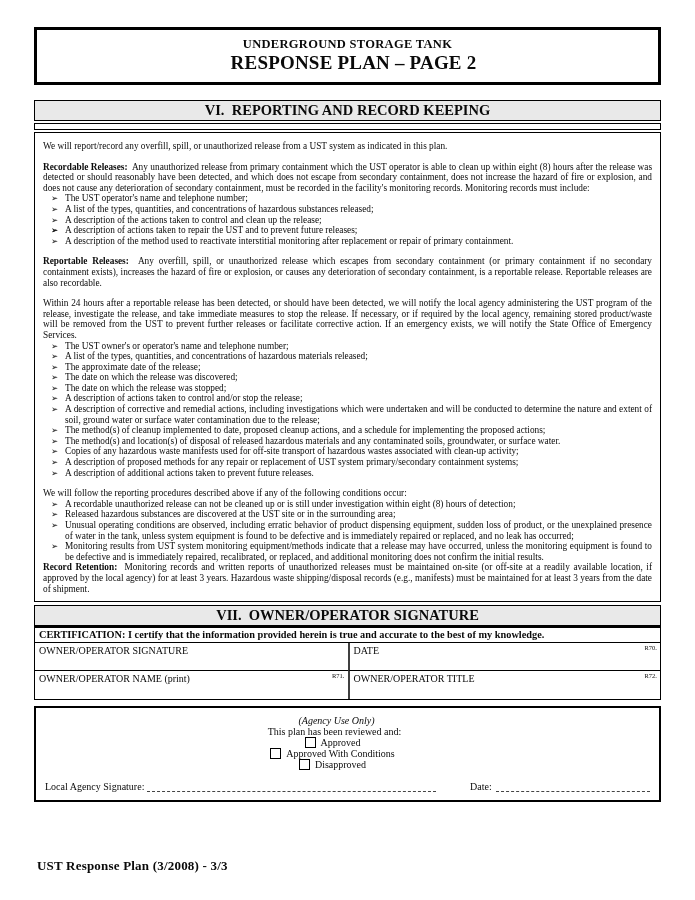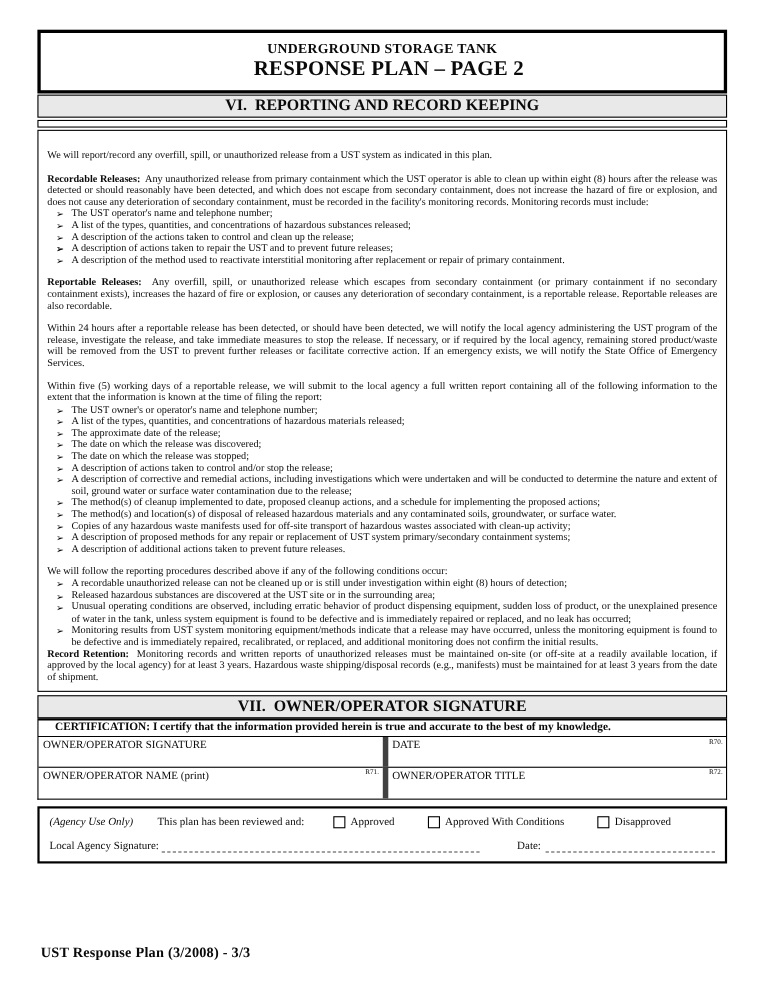--- a/index.html
+++ b/index.html
@@ -16,64 +16,64 @@
     border:3px solid #000;box-sizing:border-box;height:58px;
     text-align:center;padding-top:7px;
   }
   .title-line1{font-size:12.5px;font-weight:bold;letter-spacing:.3px;line-height:14px;}
   .title-line2{font-size:19px;font-weight:bold;letter-spacing:.2px;line-height:24px;padding-left:12px;}
 
   
   .banner{
     border:1px solid #000;box-sizing:border-box;background:#e9e9e9;
     text-align:center;font-weight:bold;font-size:14.5px;line-height:16px;
-    padding:1px 0 2px;margin-top:1px;
+    padding:1px 0 2px;margin-top:15px;
   }
   .banner.vii{margin-top:3px;}
 
   .spacer-row{border:1px solid #000;box-sizing:border-box;height:7px;margin-top:2px;background:#fff;}
 
   
   .main-box{
     border:1px solid #000;box-sizing:border-box;margin-top:2px;
-    padding:18px 8px 7px;font-size:9.3px;line-height:10.6px;text-align:justify;
+    padding:8px 8px 7px;font-size:9.3px;line-height:10.6px;text-align:justify;
   }
   .main-box p{margin:10px 0 0;}
   .main-box p.first,.main-box p.no-gap{margin-top:0;}
   .blist{margin:0 0 0 8px;padding:0;list-style:none;}
   .blist li{position:relative;padding-left:14px;text-align:justify;}
   .blist .arrow{position:absolute;left:0;top:0;font-size:8.5px;}
   .lead{font-weight:bold;}
 
   
   .cert-row{
     border:1px solid #000;border-top:2px solid #000;box-sizing:border-box;
-    font-weight:bold;font-size:10.3px;line-height:12px;padding:1px 15px 1px;
+    font-weight:bold;font-size:10.3px;line-height:12px;padding:1px 4px 1px;
   }
 
   
   .sig-grid{
     display:grid;grid-template-columns:1fr 1fr;
     border:1px solid #000;border-top:none;box-sizing:border-box;
   }
   .sig-cell{
     position:relative;box-sizing:border-box;padding:2px 4px;
     font-size:10px;line-height:12px;
   }
   .sig-cell.r1{height:27px;}
   .sig-cell.r2{height:29px;border-top:1px solid #000;}
-  .sig-cell.c2{border-left:5px solid #404040;}
+  .sig-cell.c2{border-left:2px solid #404040;}
   .ref-num{position:absolute;top:1px;right:3px;font-size:6.5px;line-height:7px;}
 
   
   .agency-box{
     border:2px solid #000;box-sizing:border-box;margin-top:6px;
     padding:7px 9px 8px;font-size:10px;
   }
-  .agency-row1{display:flex;align-items:flex-start;white-space:nowrap;}
+  .agency-row1{display:flex;align-items:center;white-space:nowrap;flex-direction:column;}
   .agency-label{font-style:italic;margin-right:22px;}
   .review-text{margin-right:26px;}
   .opt{display:flex;align-items:center;margin-right:30px;}
   .checkbox{
     display:inline-block;width:9px;height:9px;border:1px solid #000;
     margin-right:5px;background:#fff;flex:0 0 auto;
   }
   .agency-row2{display:flex;align-items:flex-end;margin-top:11px;white-space:nowrap;}
   .fill-line{display:inline-block;border-bottom:1px dashed #444;height:10px;}
   .line-sig{width:361px;margin-left:3px;}
@@ -110,21 +110,20 @@
       <li><span class="arrow">➢</span><span>A description of the actions taken to control and clean up the release;</span></li>
       <li><span class="arrow">➢</span></li>
       <li><span class="arrow">➢</span><span>A description of actions taken to repair the UST and to prevent future releases;</span></li>
       <li><span class="arrow">➢</span><span>A description of the method used to reactivate interstitial monitoring after replacement or repair of primary containment.</span></li>
     </ul>
 
     <p><span class="lead">Reportable Releases:</span>&nbsp; <span>Any overfill, spill, or unauthorized release which escapes from secondary containment (or primary containment if no secondary containment exists), increases the hazard of fire or explosion, or causes any deterioration of secondary containment, is a reportable release.  Reportable releases are also recordable.</span></p>
 
     <p>Within 24 hours after a reportable release has been detected, or should have been detected, we will notify the local agency administering the UST program of the release, investigate the release, and take immediate measures to stop the release.  If necessary, or if required by the local agency, remaining stored product/waste will be removed from the UST to prevent further releases or facilitate corrective action.  If an emergency exists, we will notify the State Office of Emergency Services.</p>
 
-    <p>Within five (5) working days of a reportable release, we will submit to the local agency a full written report containing all of the following information to the extent that the information is known at the time of filing the report:</p>
     <ul class="blist">
       <li><span class="arrow">➢</span><span>The UST owner's or operator's name and telephone number;</span></li>
       <li><span class="arrow">➢</span><span>A list of the types, quantities, and concentrations of hazardous materials released;</span></li>
       <li><span class="arrow">➢</span><span>The approximate date of the release;</span></li>
       <li><span class="arrow">➢</span><span>The date on which the release was discovered;</span></li>
       <li><span class="arrow">➢</span><span>The date on which the release was stopped;</span></li>
       <li><span class="arrow">➢</span><span>A description of actions taken to control and/or stop the release;</span></li>
       <li><span class="arrow">➢</span><span>A description of corrective and remedial actions, including investigations which were undertaken and will be conducted to determine the nature and extent of soil, ground water or surface water contamination due to the release;</span></li>
       <li><span class="arrow">➢</span><span>The method(s) of cleanup implemented to date, proposed cleanup actions, and a schedule for implementing the proposed actions;</span></li>
       <li><span class="arrow">➢</span><span>The method(s) and location(s) of disposal of released hazardous materials and any contaminated soils, groundwater, or surface water.</span></li>

